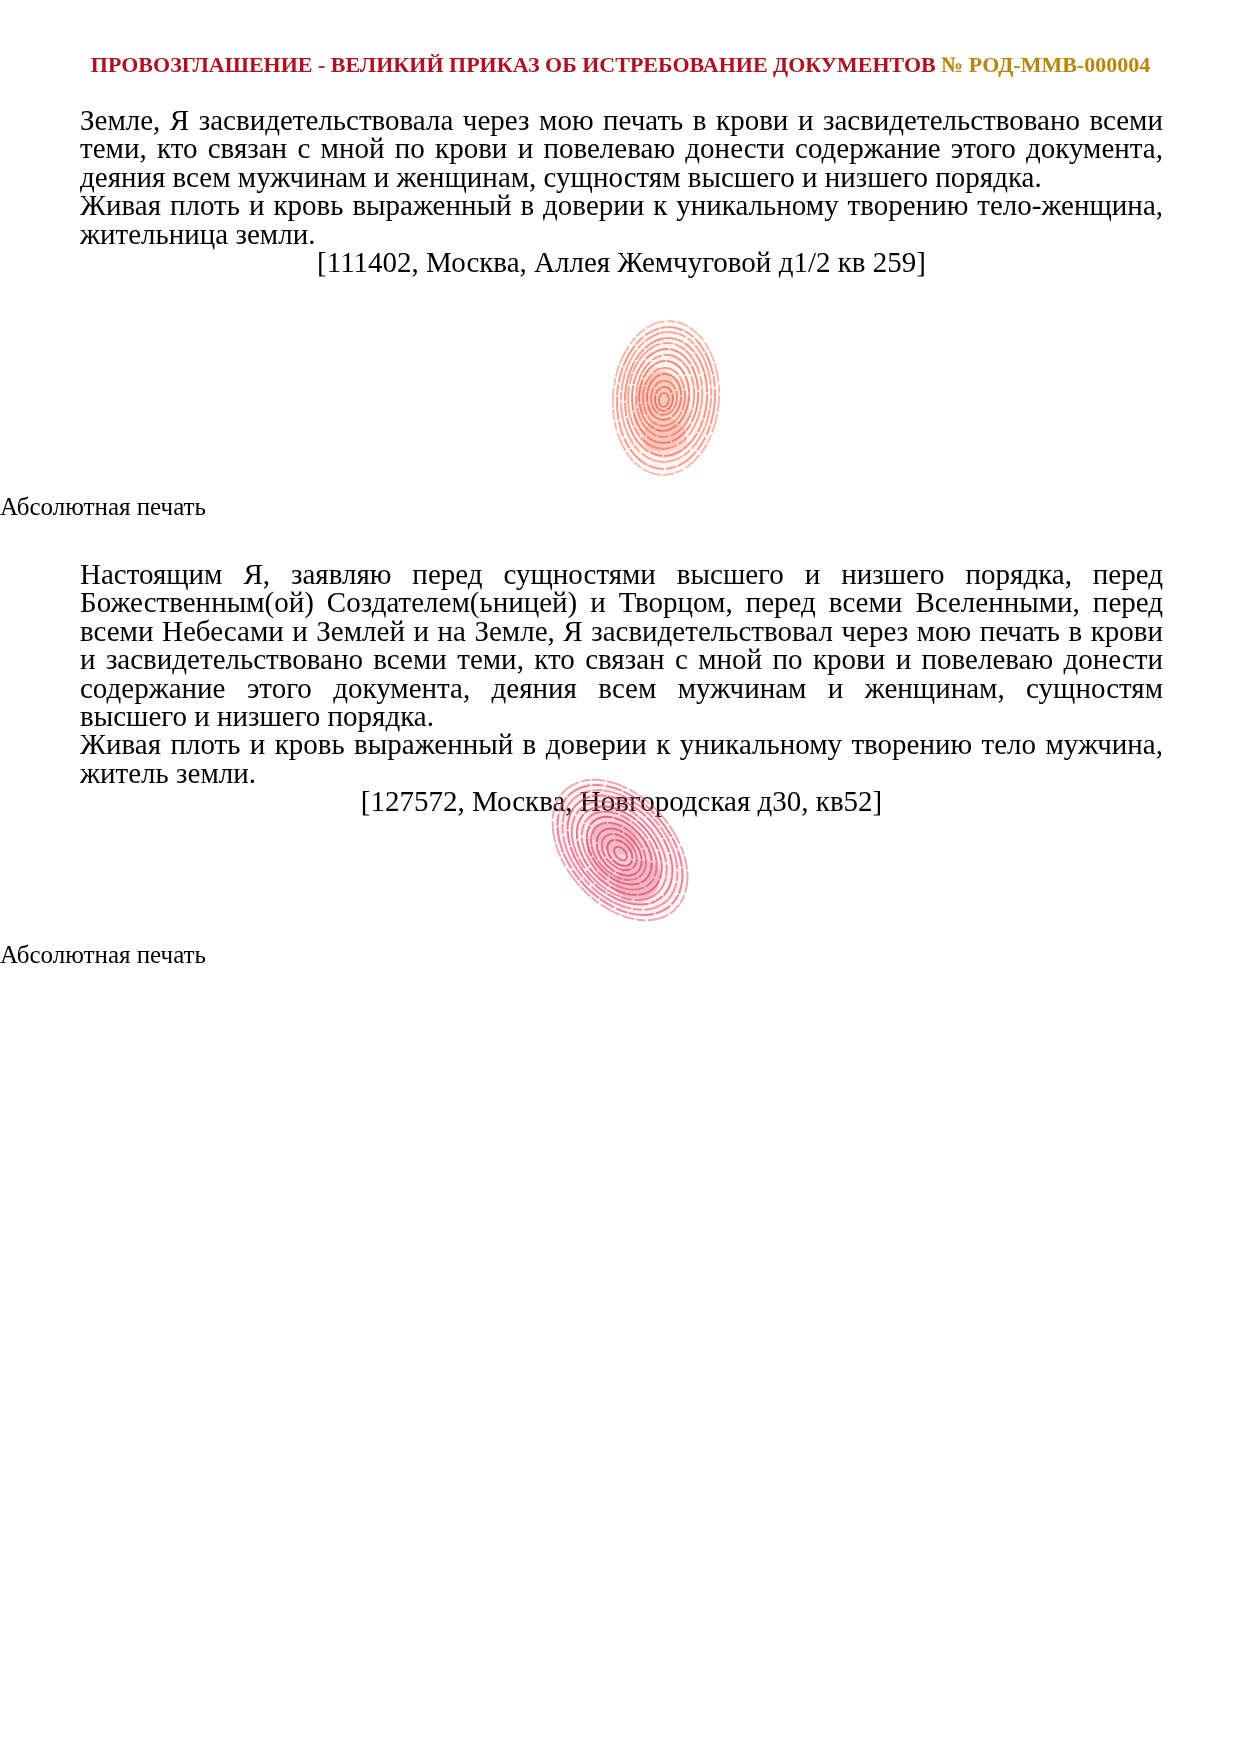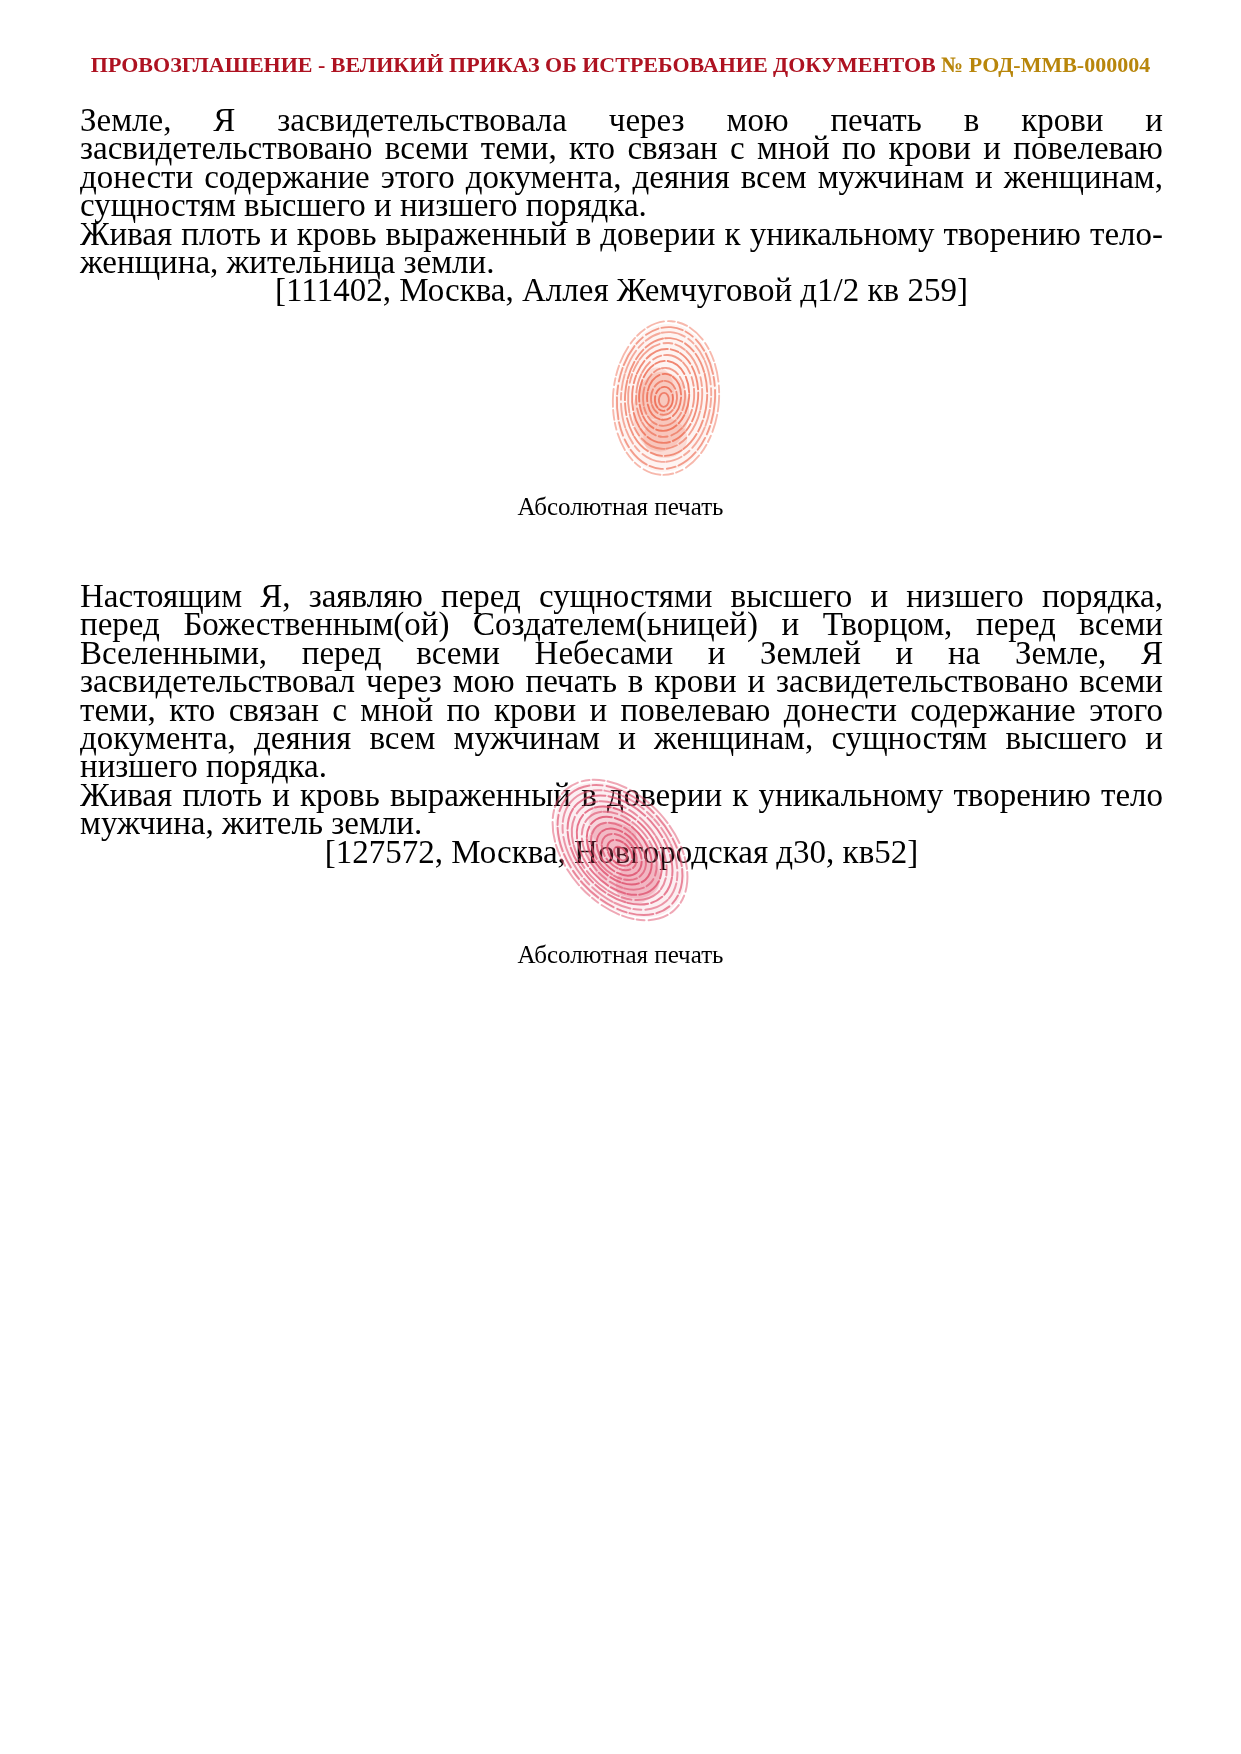--- a/index.html
+++ b/index.html
@@ -24,36 +24,35 @@
     font-size:22px;
     line-height:25px;
     color:var(--header-red, #ae1221);
   }
   .doc-number { color:var(--doc-number-gold, #b8860b); }
   .page-indicator { display:block; }
   .text-block {
     position:absolute;
     left:80px;
     width:1083px;
-    font-size:33px;
+    font-size:29px;
     line-height:28.4px;
     text-align:justify;
   }
   #block-female { top:90px; }
-  #block-male   { top:566px; }
+  #block-male   { top:544px; }
   .text-block p.address { text-align:center; }
   .stamp { position:absolute; }
   #stamp-female { top:296px; left:605px; width:122px; height:172px; color:var(--stamp1-color, #ed6247); }
   #stamp-male   { top:744px; left:524px; width:192px; height:180px; color:var(--stamp2-color, #e04f6c); }
   .stamp svg { display:block; width:100%; height:100%; }
   .stamp-caption {
     position:absolute;
     left:0;
     width:100%;
-    text-align:center;
     font-size:25px;
     line-height:28px;
   }
   #caption-female { top:477px; }
   #caption-male   { top:925px; }
 </style>
 </head>
 <body>
 
 <div class="page">

